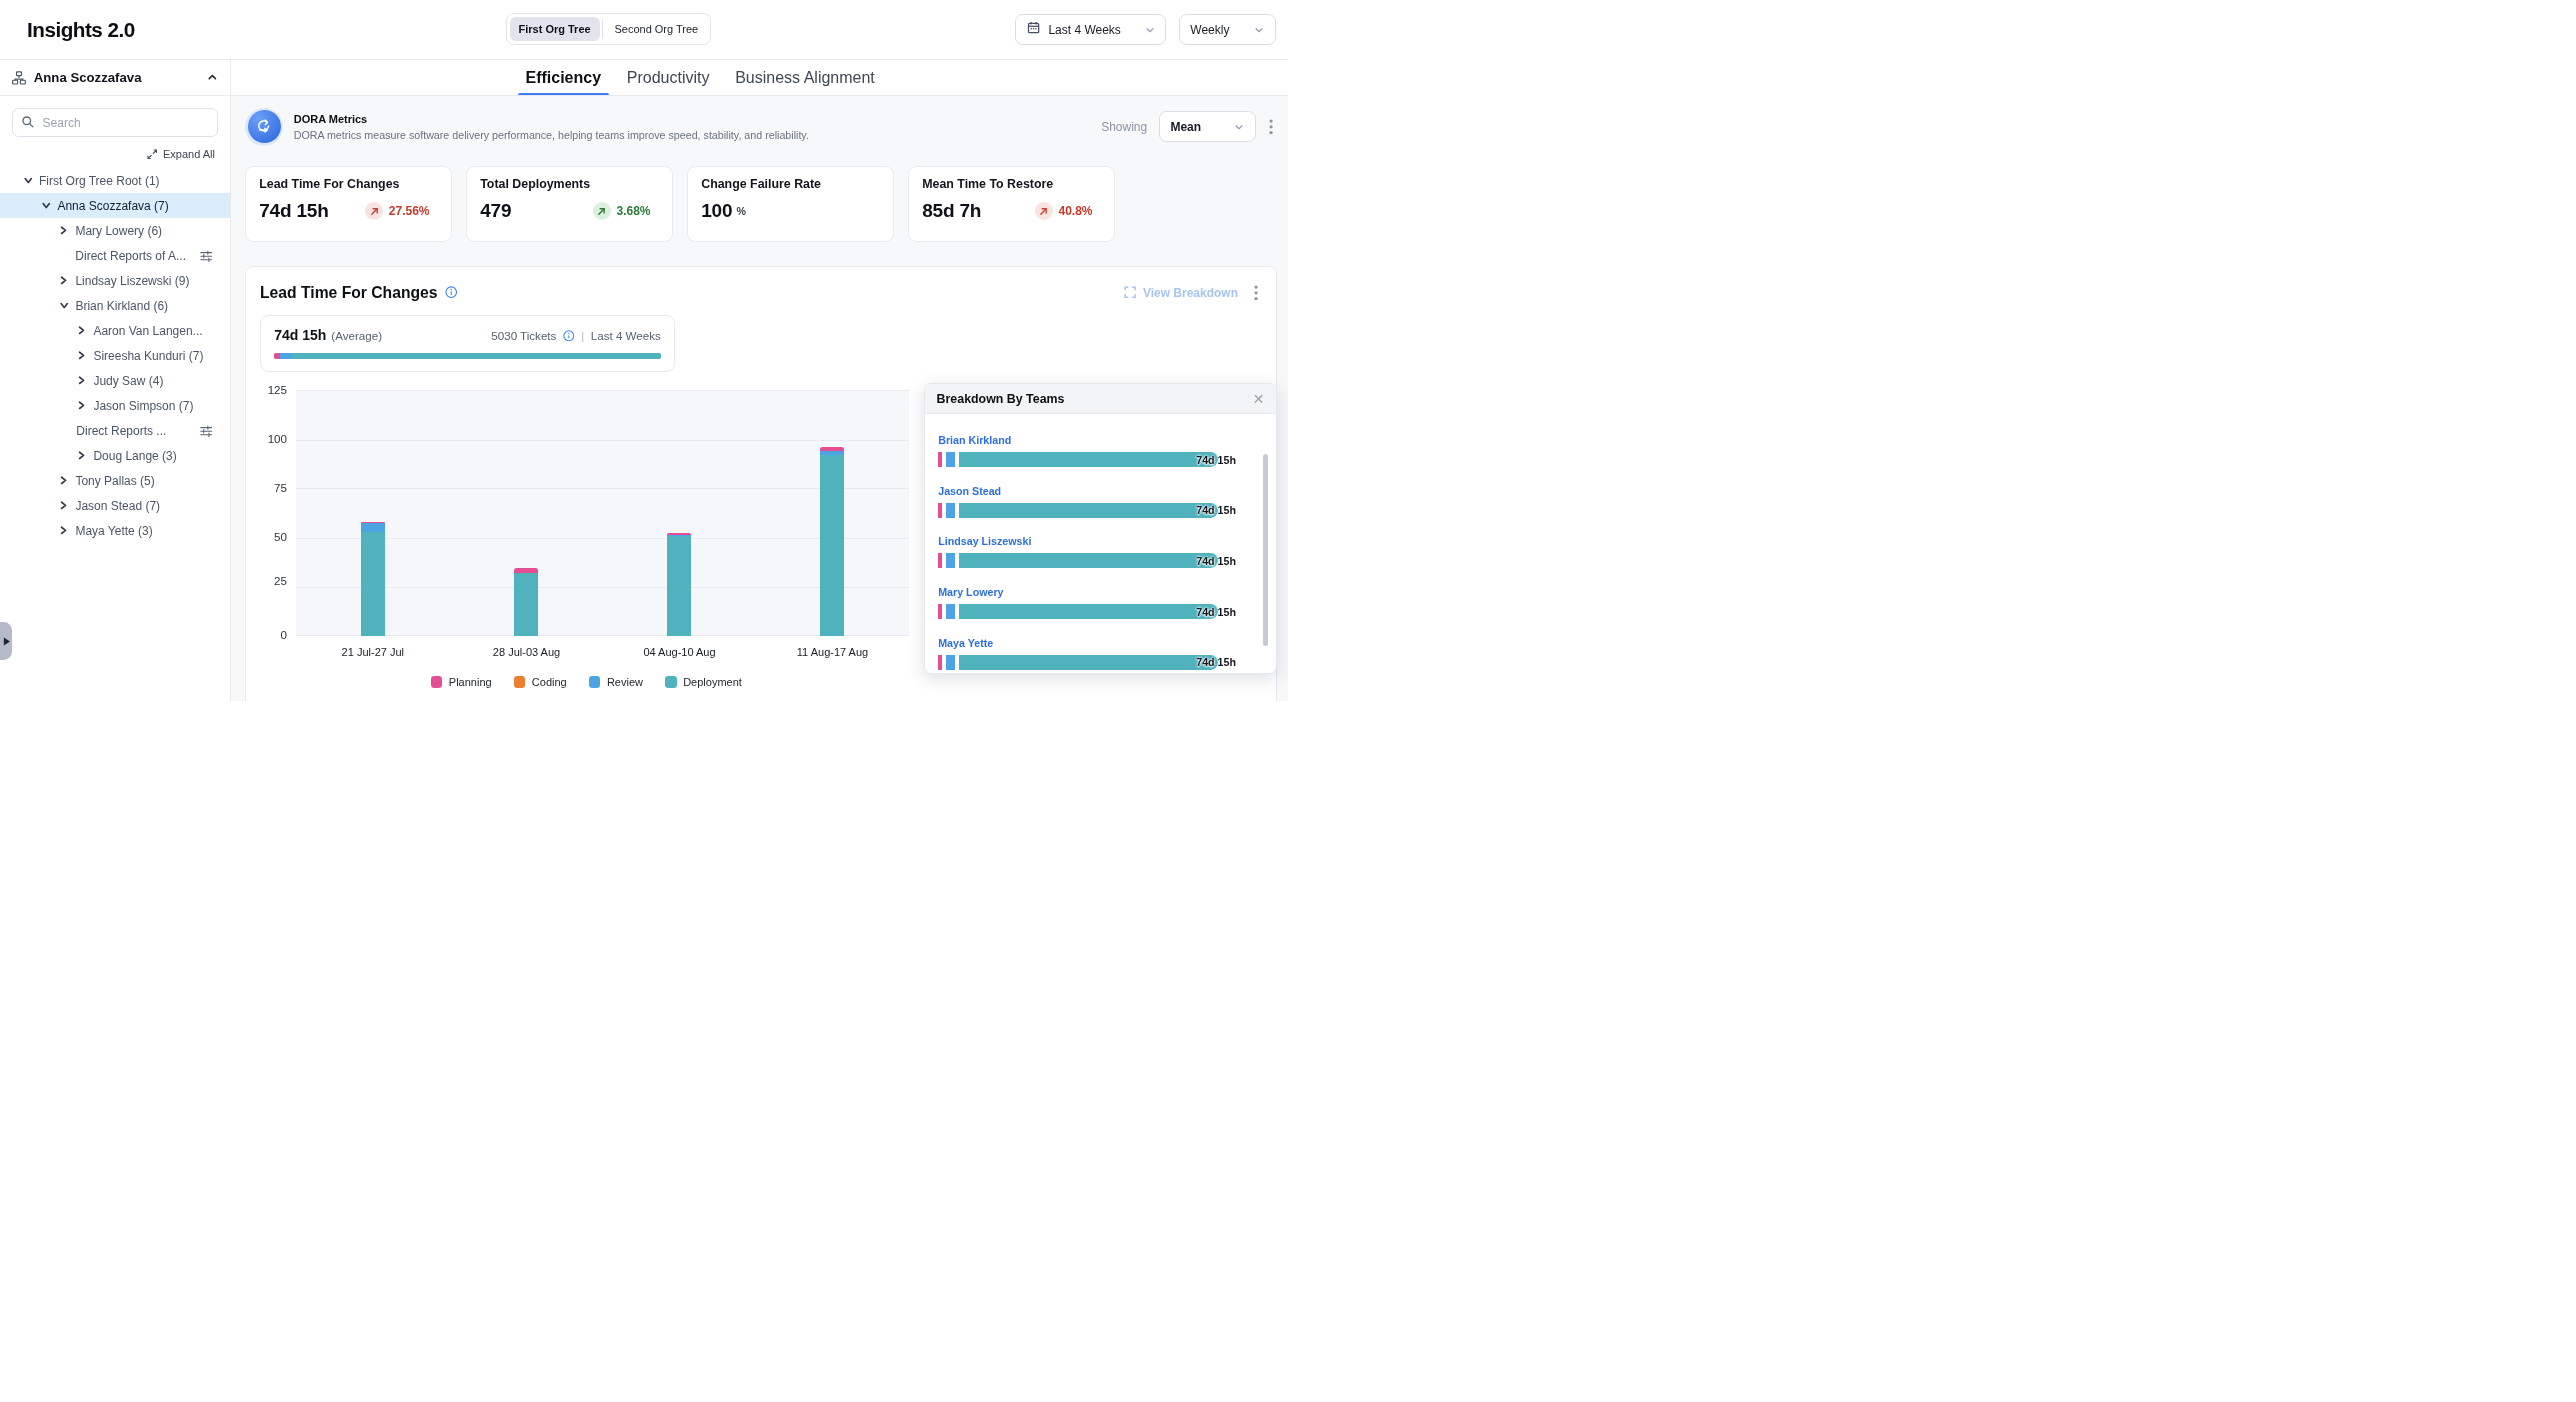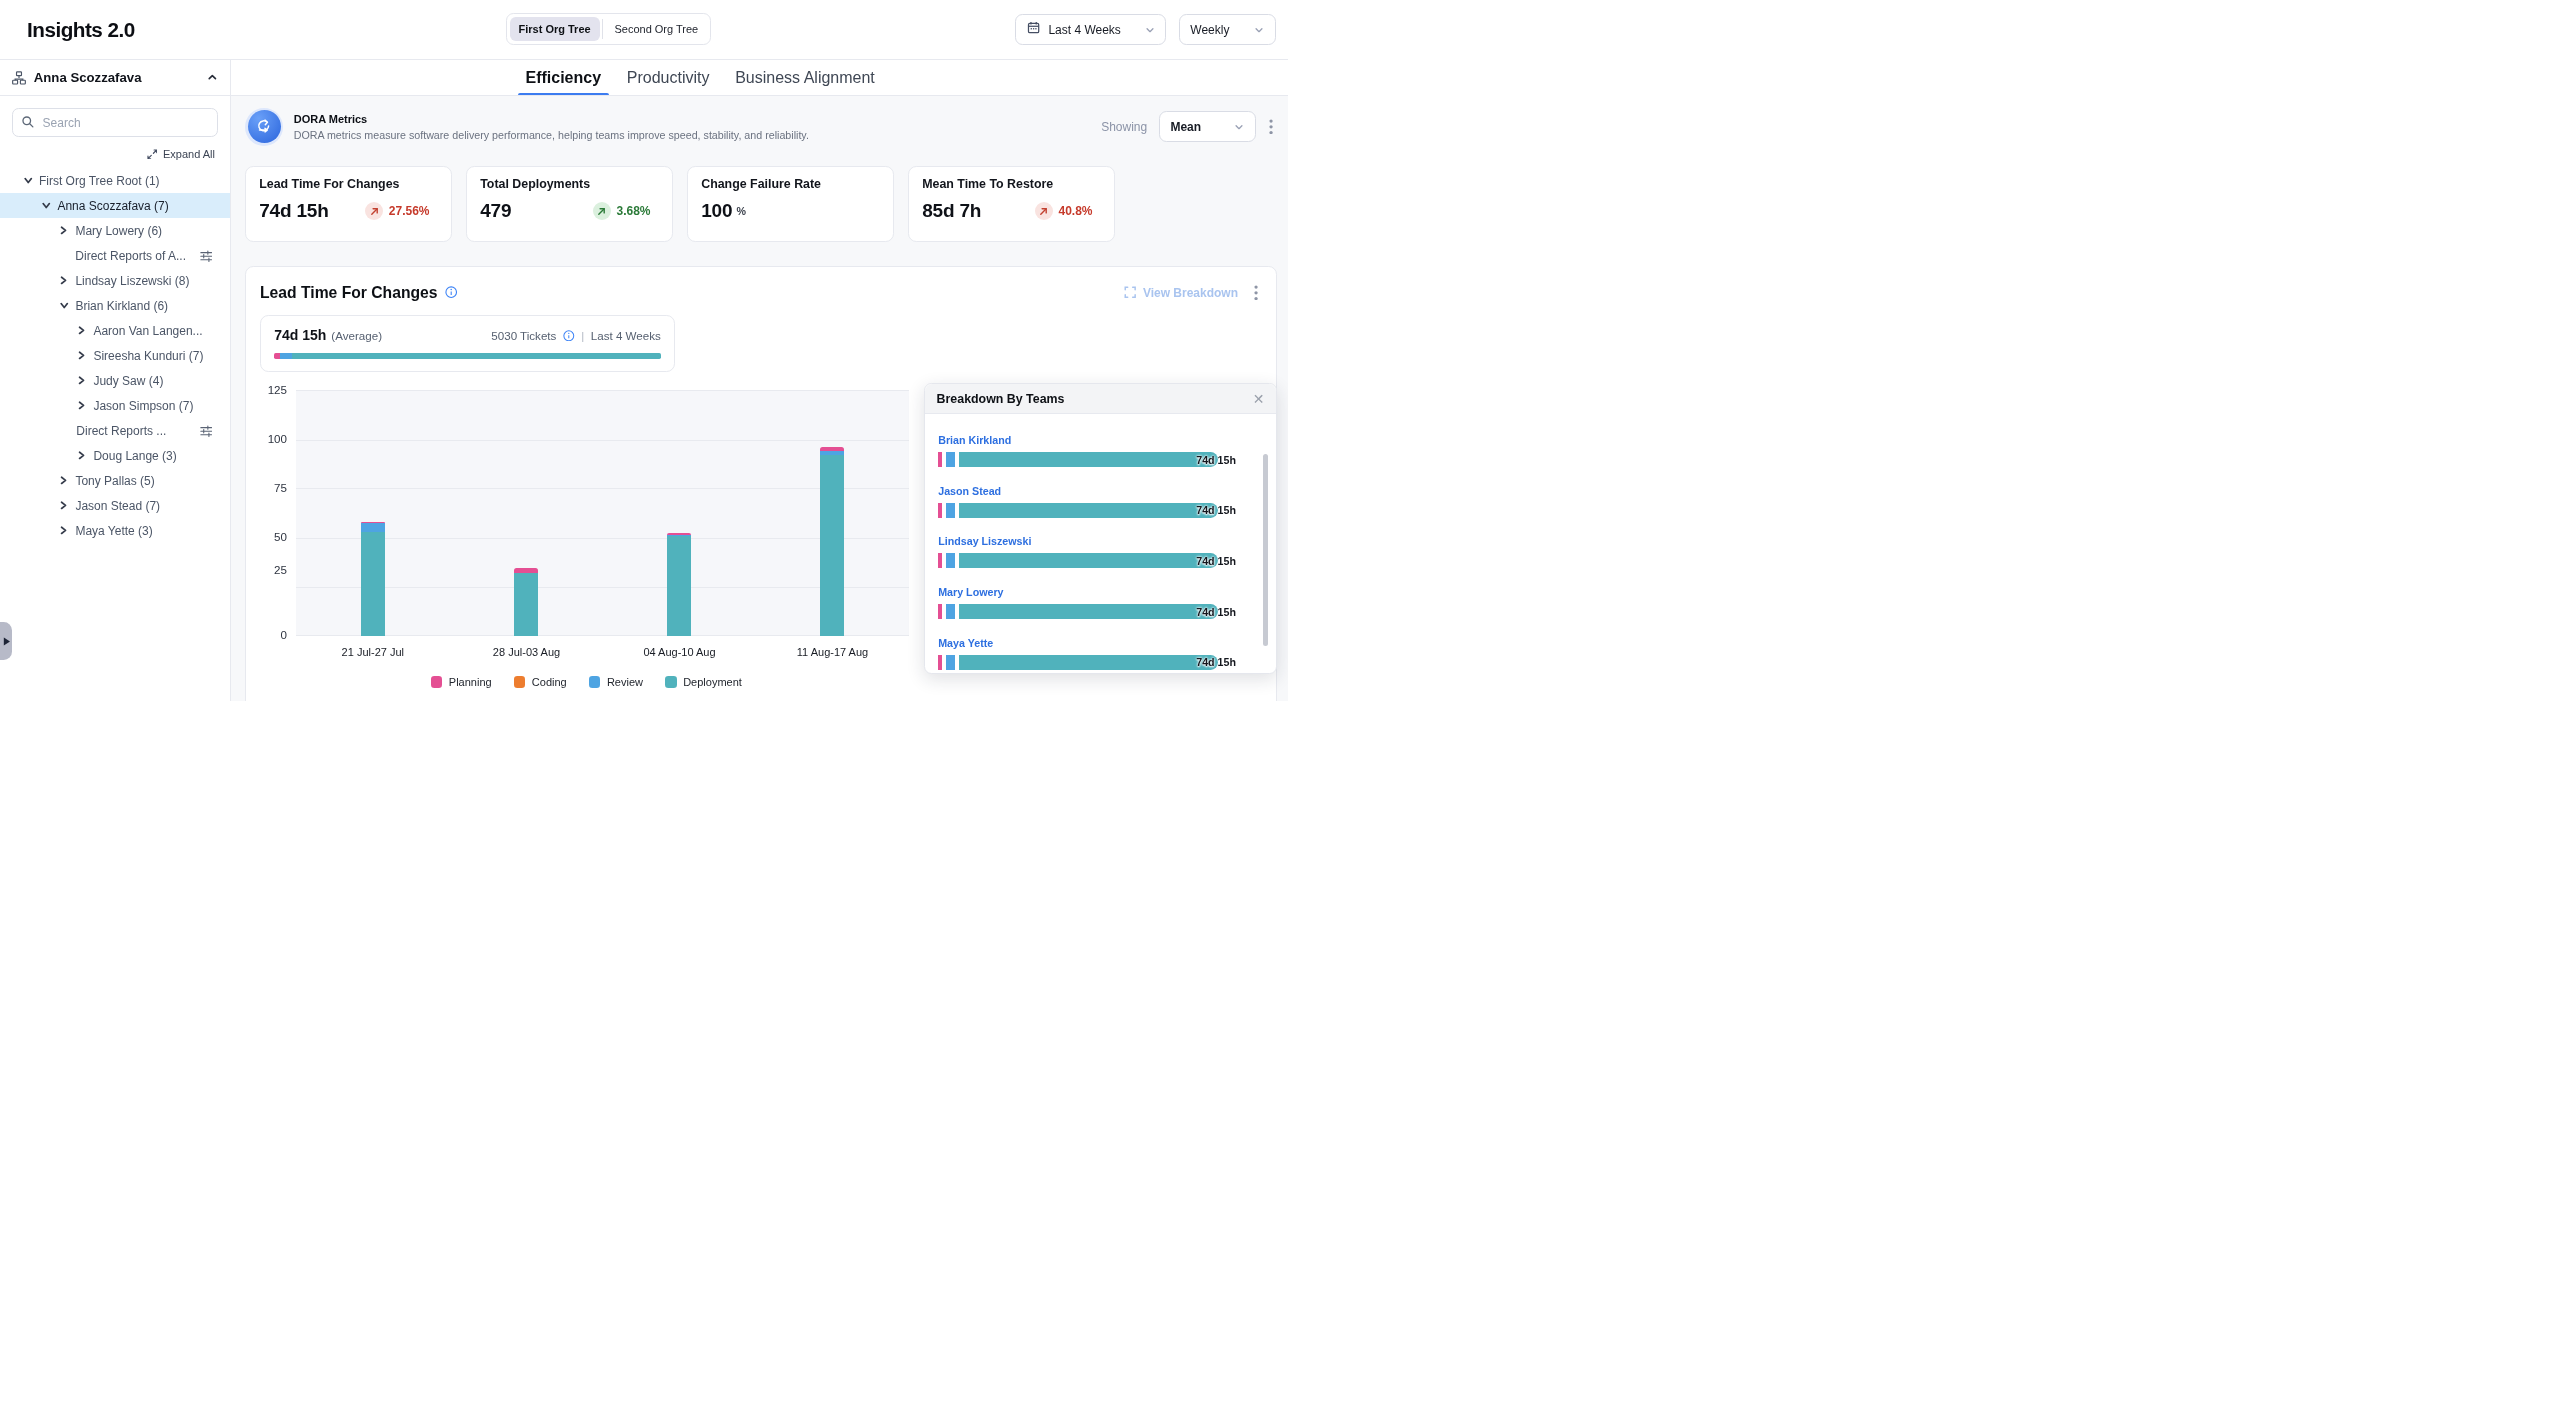--- a/index.html
+++ b/index.html
@@ -225,21 +225,21 @@
                 <line x1="10.8" y1="9.8" x2="10.8" y2="13.8"></line>
               </svg>
             </span>
           </div>
           <div class="tree-row" style="padding-left: 58px;">
             <span class="tree-chev">
               <svg width="10.7" height="10.7" viewBox="0 0 12 12">
                 <polyline points="4,2.5 8.5,6 4,9.5" fill="none" stroke="currentColor" stroke-width="1.9" stroke-linecap="round" stroke-linejoin="round"></polyline>
               </svg>
             </span>
-            <span>Lindsay Liszewski (8)</span>
+            <span>Lindsay Liszewski (9)</span>
           </div>
           <div class="tree-row" style="padding-left: 58px;">
             <span class="tree-chev rot">
               <svg width="10.7" height="10.7" viewBox="0 0 12 12">
                 <polyline points="4,2.5 8.5,6 4,9.5" fill="none" stroke="currentColor" stroke-width="1.9" stroke-linecap="round" stroke-linejoin="round"></polyline>
               </svg>
             </span>
             <span>Brian Kirkland (6)</span>
           </div>
           <div class="tree-row" style="padding-left: 76px;">
@@ -477,21 +477,21 @@
                 <div style="width: 1.6%; background: rgb(228, 79, 147);"></div>
                 <div style="width: 2.9%; background: rgb(78, 164, 226);"></div>
                 <div style="width: 95.5%; background: rgb(80, 178, 188);"></div>
               </div>
           </div>
 
           <div class="chart" id="chart">
               <div class="gl" style="top: 245px;"></div>
               <div class="yl" style="top: 238px;">0</div>
               <div class="gl" style="top: 197px;"></div>
-              <div class="yl" style="top: 173px;">25</div>
+              <div class="yl" style="top: 184px;">25</div>
               <div class="gl" style="top: 148px;"></div>
               <div class="yl" style="top: 140px;">50</div>
               <div class="gl" style="top: 98px;"></div>
               <div class="yl" style="top: 91px;">75</div>
               <div class="gl" style="top: 50px;"></div>
               <div class="yl" style="top: 42px;">100</div>
               <div class="gl" style="top: 0px;"></div>
               <div class="yl" style="top: -7.4px;">125</div>
               <div class="bar-col" style="left: 65px;">
                 <div style="height: 104px; background: rgb(80, 178, 188);"></div>

